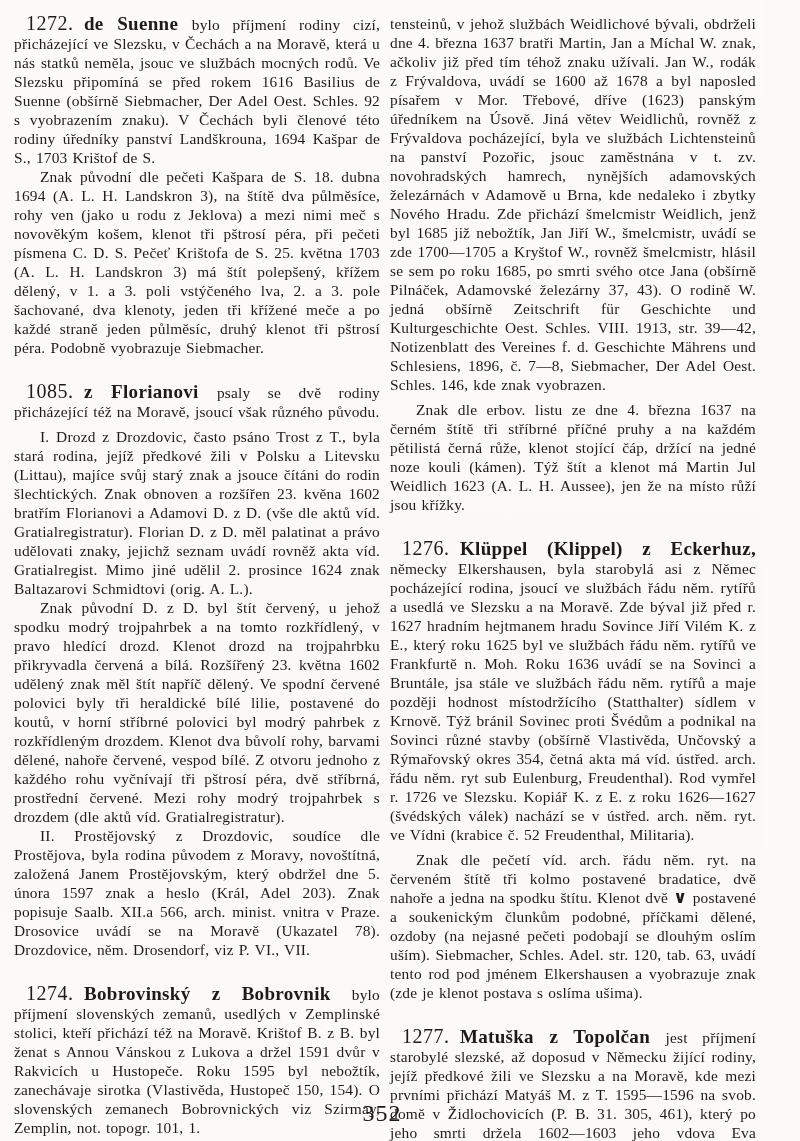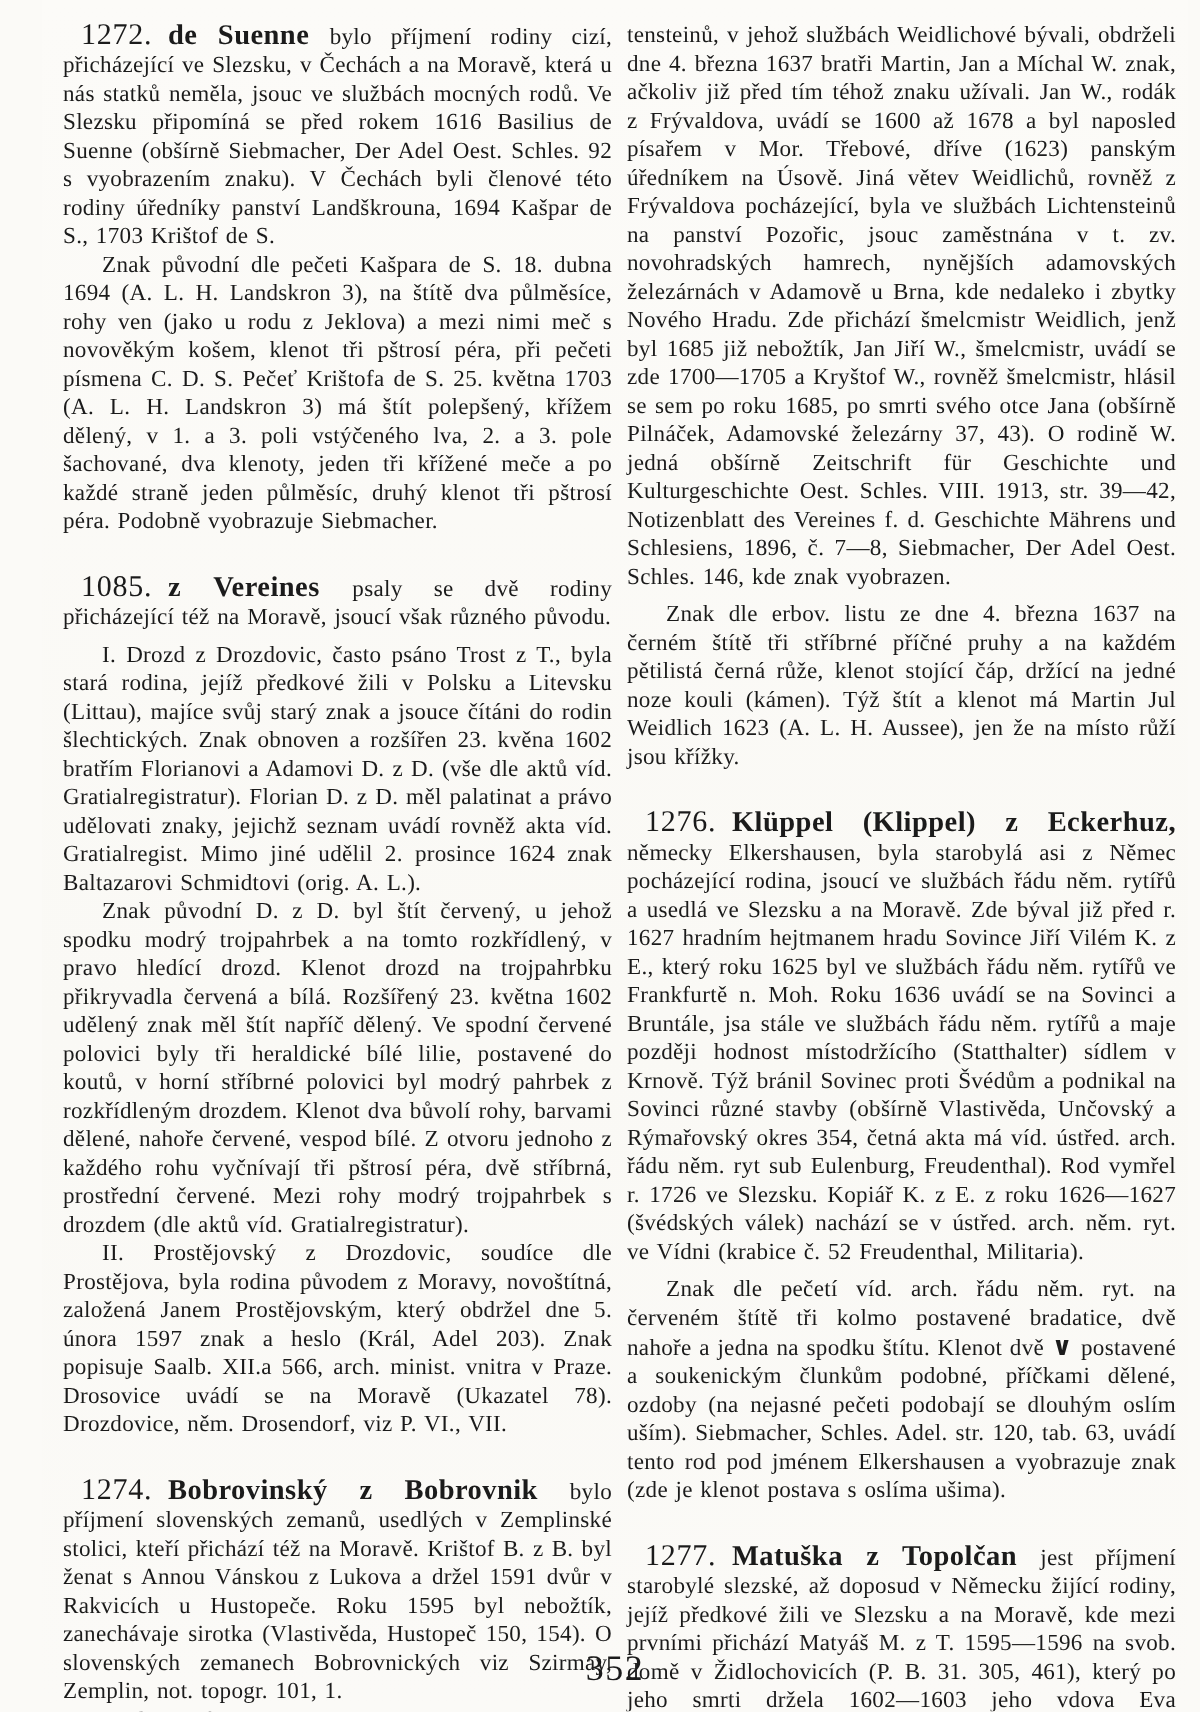--- a/index.html
+++ b/index.html
@@ -8,21 +8,20 @@
     width: 800px; height: 1141px;
     background: #fbfaf7;
     font-family: "Liberation Serif", "DejaVu Serif", serif;
     color: #1b1b1b;
   }
   .page {
     position: relative;
     width: 764px; height: 1141px;
     background: linear-gradient(180deg, #fcfbf8 0%, #faf9f5 60%, #fbfaf7 100%);
     overflow: hidden;
-    margin-left: 28px;
   }
   .columns {
     display: flex;
     gap: 10px;
     padding: 14px 8px 0 14px;
   }
   .col {
     width: 386px;
     text-align: justify;
     font-size: 15.4px;
@@ -56,21 +55,21 @@
   }
 </style>
 </head>
 <body>
 
 <div class="page">
   <div class="columns">
     <div class="col">
         <p class="para entry"><span class="seg-entry-num">1272. </span><span class="seg-entry-name">de Suenne </span><span class="seg-plain">bylo příjmení rodiny cizí, přicházející ve Slezsku, v Čechách a na Moravě, která u nás statků neměla, jsouc ve službách mocných rodů. Ve Slezsku připomíná se před rokem 1616 Basilius de Suenne (obšírně Siebmacher, Der Adel Oest. Schles. 92 s vyobrazením znaku). V Čechách byli členové této rodiny úředníky panství Landškrouna, 1694 Kašpar de S., 1703 Krištof de S.</span></p>
         <p class="para indent"><span class="seg-bold">Znak </span><span class="seg-plain">původní dle pečeti Kašpara de S. 18. dubna 1694 (A. L. H. Landskron 3), na štítě dva půlměsíce, rohy ven (jako u rodu z Jeklova) a mezi nimi meč s novověkým košem, klenot tři pštrosí péra, při pečeti písmena C. D. S. Pečeť Krištofa de S. 25. května 1703 (A. L. H. Landskron 3) má štít polepšený, křížem dělený, v 1. a 3. poli vstýčeného lva, 2. a 3. pole šachované, dva klenoty, jeden tři křížené meče a po každé straně jeden půlměsíc, druhý klenot tři pštrosí péra. Podobně vyobrazuje Siebmacher.</span></p>
-        <p class="para entry"><span class="seg-entry-num">1085. </span><span class="seg-entry-name">z Vereines </span><span class="seg-plain">psaly se dvě rodiny přicházející též na Moravě, jsoucí však různého původu.</span></p>
+        <p class="para entry"><span class="seg-entry-num">1085. </span><span class="seg-entry-name">z Florianovi </span><span class="seg-plain">psaly se dvě rodiny přicházející též na Moravě, jsoucí však různého původu.</span></p>
         <p class="para indent gap-small"><span class="seg-bold">I. Drozd z Drozdovic, </span><span class="seg-plain">často psáno Trost z T., byla stará rodina, jejíž předkové žili v Polsku a Litevsku (Littau), majíce svůj starý znak a jsouce čítáni do rodin šlechtických. Znak obnoven a rozšířen 23. kvěna 1602 bratřím Florianovi a Adamovi D. z D. (vše dle aktů víd. Gratialregistratur). Florian D. z D. měl palatinat a právo udělovati znaky, jejichž seznam uvádí rovněž akta víd. Gratialregist. Mimo jiné udělil 2. prosince 1624 znak Baltazarovi Schmidtovi (orig. A. L.).</span></p>
         <p class="para indent"><span class="seg-bold">Znak </span><span class="seg-plain">původní D. z D. byl štít červený, u jehož spodku modrý trojpahrbek a na tomto rozkřídlený, v pravo hledící drozd. Klenot drozd na trojpahrbku přikryvadla červená a bílá. Rozšířený 23. května 1602 udělený znak měl štít napříč dělený. Ve spodní červené polovici byly tři heraldické bílé lilie, postavené do koutů, v horní stříbrné polovici byl modrý pahrbek z rozkřídleným drozdem. Klenot dva bůvolí rohy, barvami dělené, nahoře červené, vespod bílé. Z otvoru jednoho z každého rohu vyčnívají tři pštrosí péra, dvě stříbrná, prostřední červené. Mezi rohy modrý trojpahrbek s drozdem (dle aktů víd. Gratialregistratur).</span></p>
         <p class="para indent"><span class="seg-bold">II. Prostějovský z Drozdovic, </span><span class="seg-plain">soudíce dle Prostějova, byla rodina původem z Moravy, novoštítná, založená Janem Prostějovským, který obdržel dne 5. února 1597 znak a heslo (Král, Adel 203). Znak popisuje Saalb. XII.a 566, arch. minist. vnitra v Praze. Drosovice uvádí se na Moravě (Ukazatel 78). Drozdovice, něm. Drosendorf, viz P. VI., VII.</span></p>
         <p class="para entry"><span class="seg-entry-num">1274. </span><span class="seg-entry-name">Bobrovinský z Bobrovnik </span><span class="seg-plain">bylo příjmení slovenských zemanů, usedlých v Zemplinské stolici, kteří přichází též na Moravě. Krištof B. z B. byl ženat s Annou Vánskou z Lukova a držel 1591 dvůr v Rakvicích u Hustopeče. Roku 1595 byl nebožtík, zanechávaje sirotka (Vlastivěda, Hustopeč 150, 154). O slovenských zemanech Bobrovnických viz Szirmay, Zemplin, not. topogr. 101, 1.</span></p>
         <p class="para indent"><span class="seg-bold">Znak </span><span class="seg-plain">neznám.</span></p>
       </div>
     <div class="col">
         <p class="para"><span class="seg-plain">tensteinů, v jehož službách Weidlichové bývali, obdrželi dne 4. března 1637 bratři Martin, Jan a Míchal W. znak, ačkoliv již před tím téhož znaku užívali. Jan W., rodák z Frývaldova, uvádí se 1600 až 1678 a byl naposled písařem v Mor. Třebové, dříve (1623) panským úředníkem na Úsově. Jiná větev Weidlichů, rovněž z Frývaldova pocházející, byla ve službách Lichtensteinů na panství Pozořic, jsouc zaměstnána v t. zv. novohradských hamrech, nynějších adamovských železárnách v Adamově u Brna, kde nedaleko i zbytky Nového Hradu. Zde přichází šmelcmistr Weidlich, jenž byl 1685 již nebožtík, Jan Jiří W., šmelcmistr, uvádí se zde 1700—1705 a Kryštof W., rovněž šmelcmistr, hlásil se sem po roku 1685, po smrti svého otce Jana (obšírně Pilnáček, Adamovské železárny 37, 43). O rodině W. jedná obšírně Zeitschrift für Geschichte und Kulturgeschichte Oest. Schles. VIII. 1913, str. 39—42, Notizenblatt des Vereines f. d. Geschichte Mährens und Schlesiens, 1896, č. 7—8, Siebmacher, Der Adel Oest. Schles. 146, kde znak vyobrazen.</span></p>
         <p class="para indent gap-small"><span class="seg-bold">Znak </span><span class="seg-plain">dle erbov. listu ze dne 4. března 1637 na černém štítě tři stříbrné příčné pruhy a na každém pětilistá černá růže, klenot stojící čáp, držící na jedné noze kouli (kámen). Týž štít a klenot má Martin Jul Weidlich 1623 (A. L. H. Aussee), jen že na místo růží jsou křížky.</span></p>
         <p class="para entry"><span class="seg-entry-num">1276. </span><span class="seg-entry-name">Klüppel (Klippel) z Eckerhuz, </span><span class="seg-plain">německy Elkershausen, byla starobylá asi z Němec pocházející rodina, jsoucí ve službách řádu něm. rytířů a usedlá ve Slezsku a na Moravě. Zde býval již před r. 1627 hradním hejtmanem hradu Sovince Jiří Vilém K. z E., který roku 1625 byl ve službách řádu něm. rytířů ve Frankfurtě n. Moh. Roku 1636 uvádí se na Sovinci a Bruntále, jsa stále ve službách řádu něm. rytířů a maje později hodnost místodržícího (Statthalter) sídlem v Krnově. Týž bránil Sovinec proti Švédům a podnikal na Sovinci různé stavby (obšírně Vlastivěda, Unčovský a Rýmařovský okres 354, četná akta má víd. ústřed. arch. řádu něm. ryt sub Eulenburg, Freudenthal). Rod vymřel r. 1726 ve Slezsku. Kopiář K. z E. z roku 1626—1627 (švédských válek) nachází se v ústřed. arch. něm. ryt. ve Vídni (krabice č. 52 Freudenthal, Militaria).</span></p>

